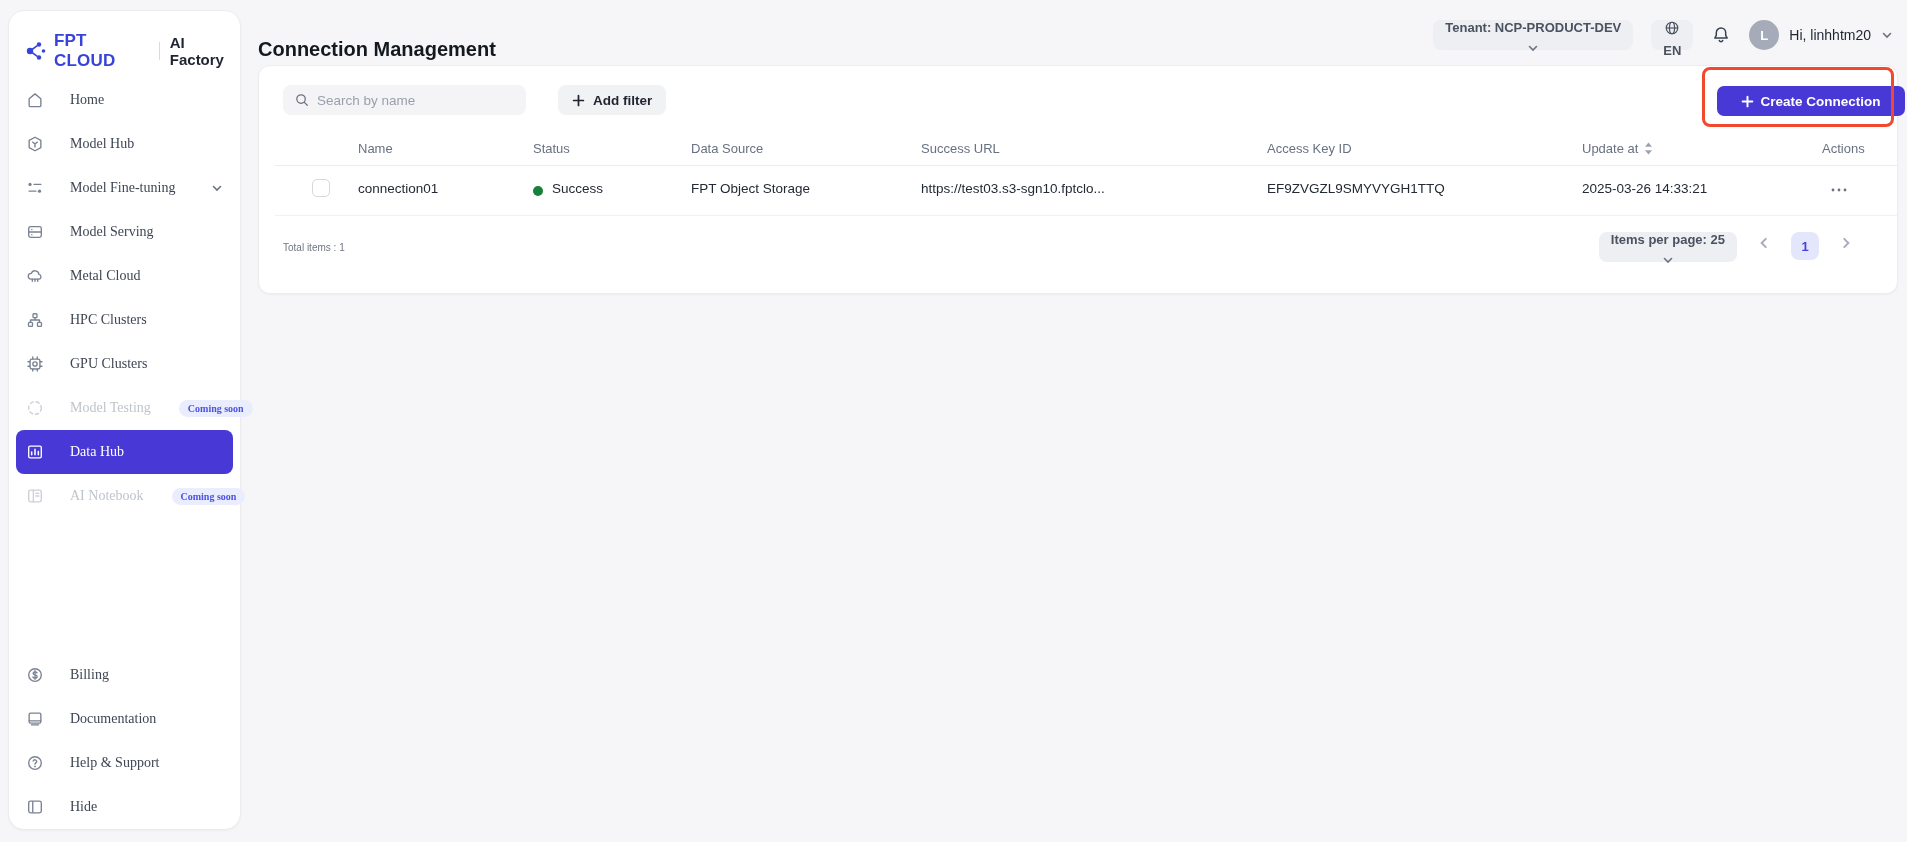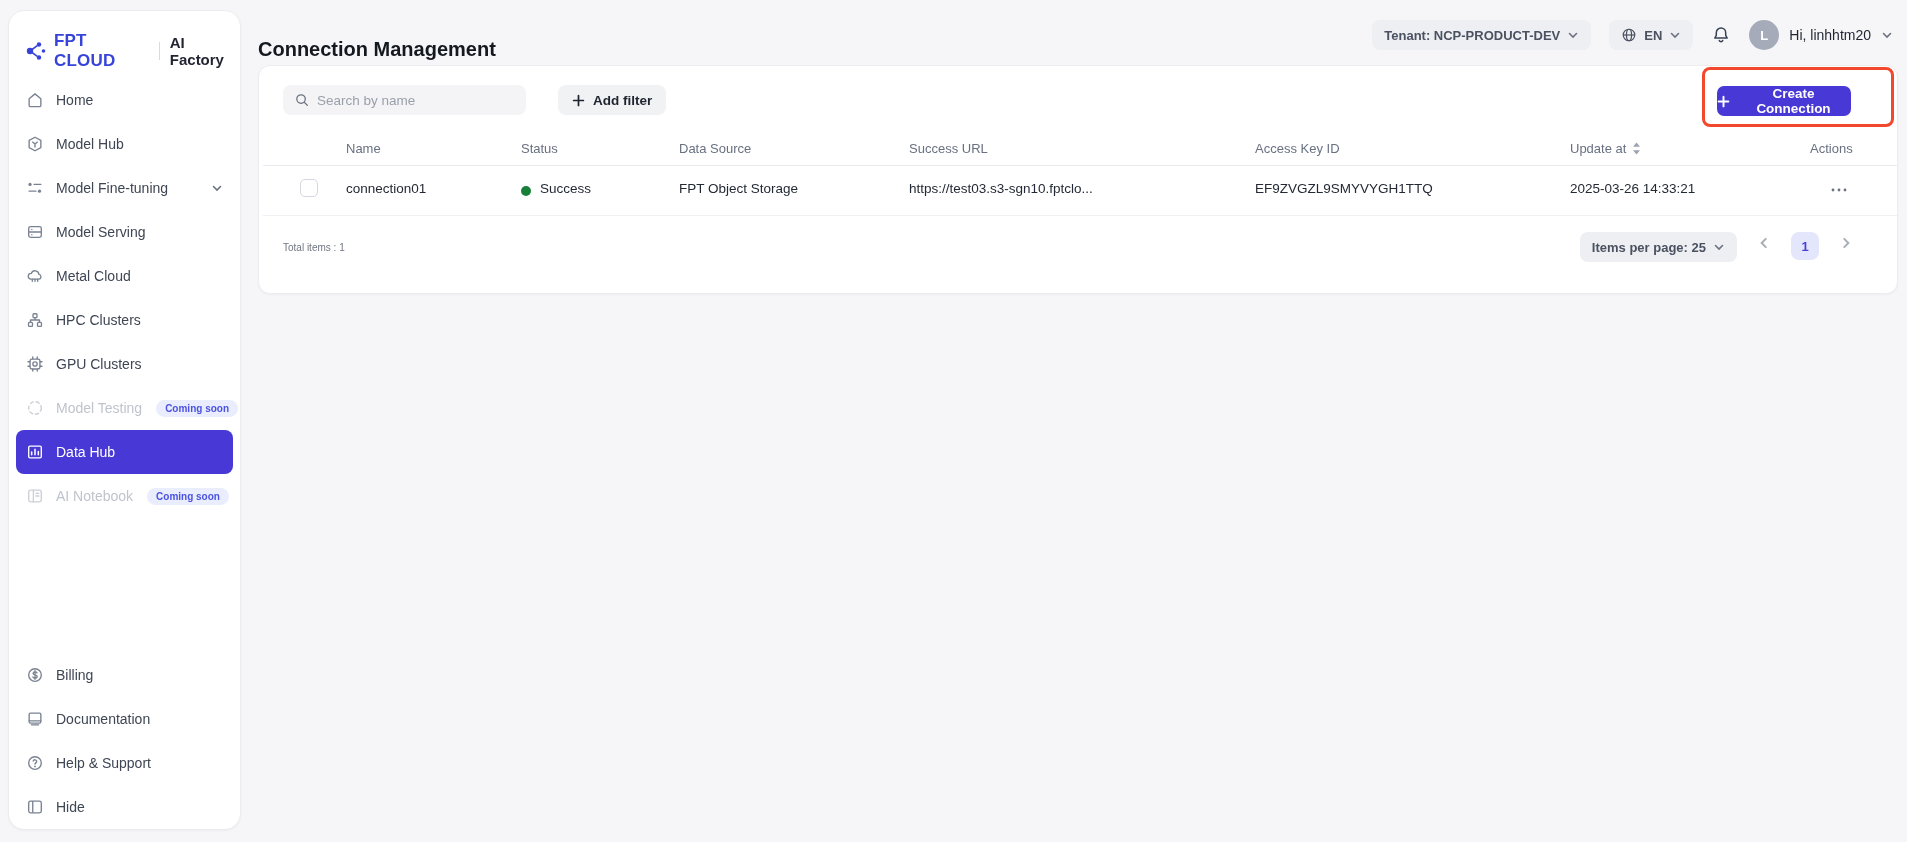--- a/index.html
+++ b/index.html
@@ -21,41 +21,41 @@
   }
   .logo-row { display:flex; align-items:center; gap:7px; padding:20px 0 0 16px; }
   .logo-fpt { font-size:17px; font-weight:800; letter-spacing:.2px; color:var(--color-logo-blue,#3743d9); }
   .logo-sep { width:1px; height:18px; background:#d8dadf; margin:0 3px; }
   .logo-ai { font-size:15px; font-weight:700; color:#1f2430; }
 
   .nav { position:absolute; left:0; right:0; top:67px; }
   .nav-bottom { top:auto; bottom:0; }
   .nav-item {
     height:44px; margin:0 7px; border-radius:8px;
-    display:flex; align-items:center; gap:12px; padding:0 10px;
-    font-size:14px; color:#3e4553; cursor:pointer; white-space:nowrap;
+    display:flex; align-items:center; gap:26px; padding:0 10px;
+    font-size:14px; color:#3e4553; cursor:pointer; white-space:nowrap;font-family:Liberation Serif, serif;
   }
   .nav-item .icn { width:18px; height:18px; color:#7a8292; flex:0 0 18px; }
   .nav-item.disabled { color:#bfc4cc; }
   .nav-item.disabled .icn { color:#ccd0d7; }
   .nav-item.active { background:var(--color-primary,#4838d6); color:#fff; }
   .nav-item.active .icn { color:#fff; }
   .badge {
     background:var(--color-badge-bg,#e9edfd); color:var(--color-badge-text,#4b52e0);
     font-size:10px; font-weight:600; padding:3px 9px; border-radius:10px; margin-left:2px;
   }
   .nav-chevron { margin-left:auto; color:#6b7280; }
 
   
   .page-title { position:absolute; left:258px; top:38px; font-size:20px; font-weight:700; color:#14181f; }
   .header-right { position:absolute; right:14px; top:20px; display:flex; align-items:center; gap:18px; height:30px; }
   .chip {
     display:flex; align-items:center; gap:7px; height:30px; padding:0 12px;
     background:#eeeff2; border:none; border-radius:8px;
-    font-family:inherit; font-size:13px; font-weight:600; color:#4a5160; cursor:pointer; white-space:nowrap;
+    font-family:inherit; font-size:13px; font-weight:600; color:#4a5160; cursor:pointer; white-space:nowrap;flex-direction:column;
   }
   .iconbtn { background:none; border:none; cursor:pointer; color:#374151; padding:0; }
   .user { display:flex; align-items:center; gap:10px; cursor:pointer; }
   .avatar {
     width:30px; height:30px; border-radius:50%; background:#a5abb8; color:#fff;
     display:flex; align-items:center; justify-content:center; font-size:13px; font-weight:600;
   }
   .user-name { font-size:14px; font-weight:500; color:#1f2430; }
   .chev { color:#6b7280; }
 
@@ -79,28 +79,28 @@
   .filterbtn {
     height:30px; padding:0 14px; background:#f1f2f4; border:none; border-radius:8px;
     display:flex; align-items:center; gap:8px; font-family:inherit;
     font-size:13.5px; font-weight:600; color:#1f2430; cursor:pointer;
   }
   .annotation {
     position:absolute; left:1443px; top:1px; width:192px; height:60px;
     border:3px solid var(--color-annotation,#f2482e); border-radius:8px; pointer-events:none; z-index:3;
   }
   .primary {
-    position:absolute; left:1458px; top:20px; width:134px; height:30px;
+    position:absolute; left:1458px; top:20px; width:188px; height:30px;
     background:var(--color-primary,#4838d6); color:#fff; border:none; border-radius:7px;
     display:flex; align-items:center; justify-content:center; gap:6px;
     font-family:inherit; font-size:13.5px; font-weight:600; cursor:pointer; z-index:2;
   }
 
   .tgrid {
-    position:absolute; left:4px; right:0; display:grid; align-items:center;
+    position:absolute; left:16px; right:0; display:grid; align-items:center;
     grid-template-columns:46px 175px 158px 230px 346px 315px 240px minmax(0,1fr);
     padding:0 48px 5px 37px;
   }
   .thead { top:71px; height:29px; border-bottom:1px solid #ececef; font-size:13px; font-weight:500; color:#687081; }
   .th-sort { display:flex; align-items:center; gap:6px; }
   .th-actions, .td-actions { text-align:right; }
   .trow { top:100px; height:50px; font-size:13.5px; color:#242a35; border-bottom:1px solid #f0f1f3; }
   .checkbox {
     display:inline-block; width:18px; height:18px; border:1.5px solid #d5d8de; border-radius:5px;
     background:#fff; cursor:pointer; vertical-align:middle;

